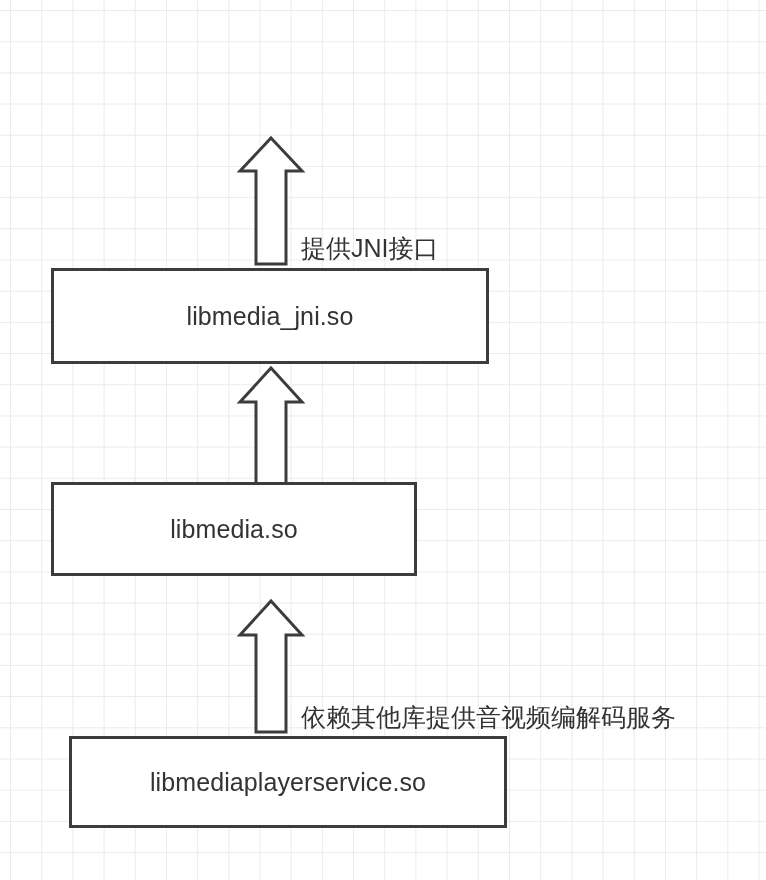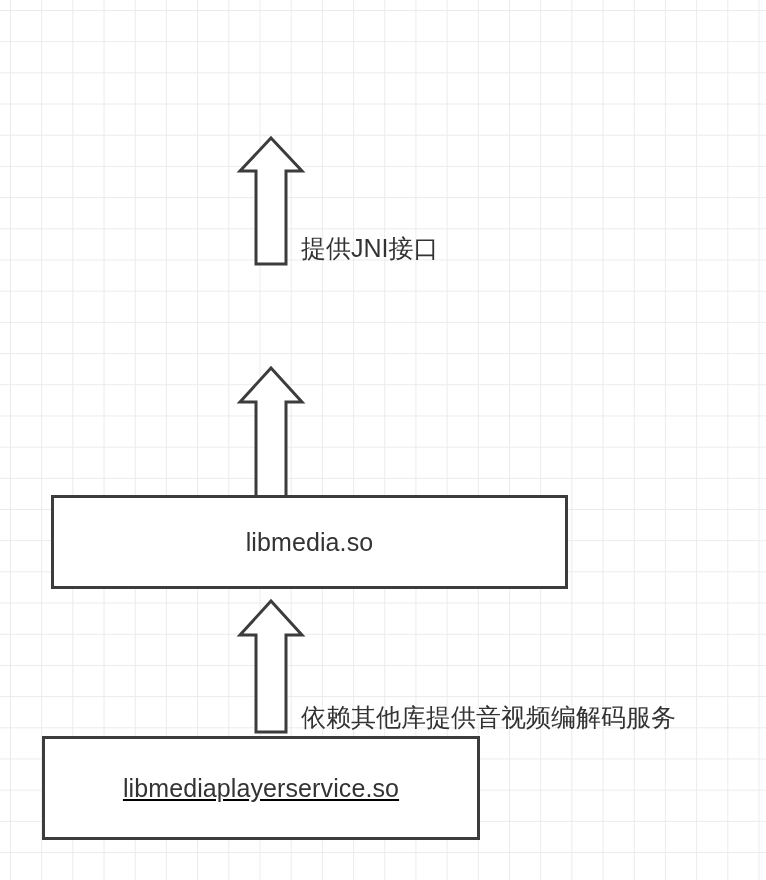--- a/index.html
+++ b/index.html
@@ -35,22 +35,22 @@
   .node-label {
     font-family: "Liberation Sans", "DejaVu Sans", sans-serif;
     font-size: 25px;
     color: #333333;
     letter-spacing: 0.1px;
     white-space: nowrap;
   }
 
   #box-1 { left: 51px; top: 36px;  width: 438px; height: 98px; }
   #box-2 { left: 51px; top: 268px; width: 438px; height: 96px; }
-  #box-3 { left: 51px; top: 495px; width: 517px; height: 94px; }
-  #box-4 { left: 42px; top: 736px; width: 438px; height: 104px; text-decoration: underline; }
+  #box-3 { left: 51px; top: 482px; width: 366px; height: 94px; }
+  #box-4 { left: 69px; top: 736px; width: 438px; height: 92px; }
 
   
   .arrow-wrap {
     position: absolute;
     width: 70px;
   }
   #arrow-1 { left: 236px; top: 134px; height: 134px; }
   #arrow-2 { left: 236px; top: 364px; height: 139px; }
   #arrow-3 { left: 236px; top: 597px; height: 139px; }
 
@@ -81,20 +81,23 @@
 <div id="canvas">
 
 
   <div class="arrow-wrap" id="arrow-1">
     <svg viewBox="0 0 70 134" preserveAspectRatio="none" aria-hidden="true">
       <polygon class="arrow-shape" points="35,4 66,37 50,37 50,130 20,130 20,37 4,37"></polygon>
     </svg>
   </div>
   <div class="edge-label" id="edge-label-1">提供JNI接口</div>
 
+  <div class="node-box" id="box-2">
+    <span class="node-label">libmedia_jni.so</span>
+  </div>
 
   <div class="arrow-wrap" id="arrow-2">
     <svg viewBox="0 0 70 139" preserveAspectRatio="none" aria-hidden="true">
       <polygon class="arrow-shape" points="35,4 66,38 50,38 50,135 20,135 20,38 4,38"></polygon>
     </svg>
   </div>
 
   <div class="node-box" id="box-3">
     <span class="node-label">libmedia.so</span>
   </div>

